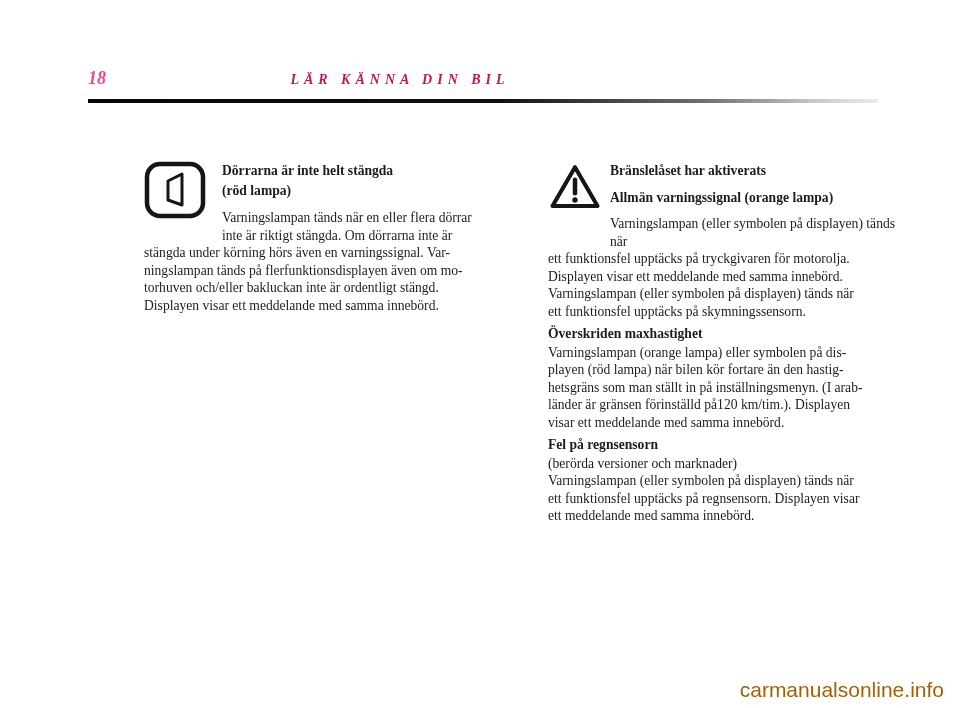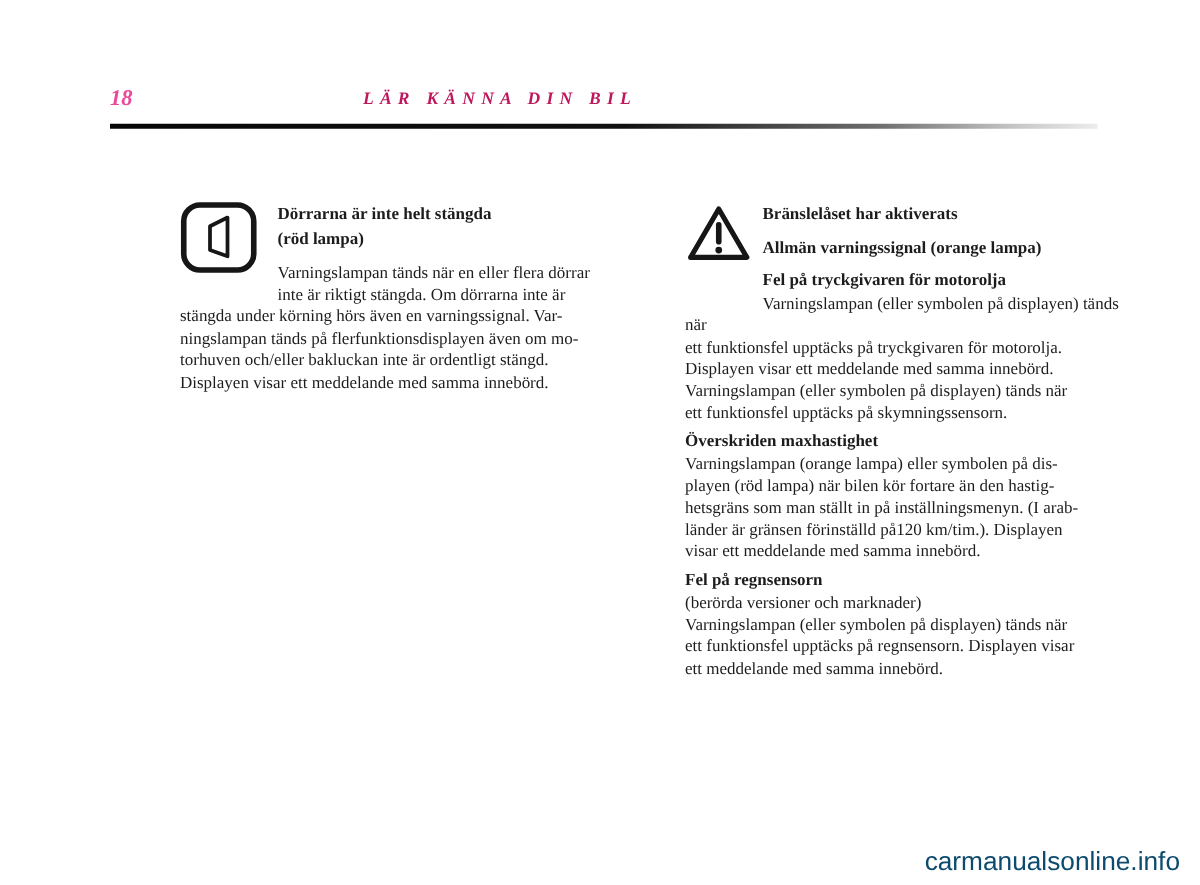--- a/index.html
+++ b/index.html
@@ -29,21 +29,21 @@
   .icon-float{float:left;}
   .icon-float.door{width:66px;height:82px;margin-right:12px;}
   .icon-float.triangle{width:54px;height:86px;margin-right:8px;}
   .heading{font-weight:bold;white-space:pre-line;line-height:20px;margin:0 0 8px 0;}
   .h-line{font-weight:bold;line-height:20px;margin:0 0 7px 0;}
   .body{white-space:pre-line;margin:0;}
   .section-title{font-weight:bold;margin:5px 0 1px 0;}
   .section-subtitle{margin:0;}
   .watermark{
     position:absolute;right:16px;bottom:6px;
-    font-family:"Liberation Sans", sans-serif;font-size:21px;color:#0c4a6e;
+    font-family:"Liberation Sans", sans-serif;font-size:21px;color:#a16207;
   }
   svg{display:block;}
 </style>
 </head>
 <body>
 
 <div class="page">
 
   <div class="pagenum">18</div>
   <div class="header-title">LÄR KÄNNA DIN BIL</div>
@@ -73,21 +73,20 @@
         <svg width="54" height="52" viewBox="0 0 60 56" aria-hidden="true">
           <path d="M30 6 L55 49 L5 49 Z" fill="none" stroke="#161616" stroke-width="4.5" stroke-linejoin="round"></path>
           <line x1="30" y1="20" x2="30" y2="35" stroke="#161616" stroke-width="5" stroke-linecap="round"></line>
           <circle cx="30" cy="42.5" r="3" fill="#161616"></circle>
         </svg>
       </div>
       <div class="h-line">Bränslelåset har aktiverats</div>
       <div class="h-line">Allmän varningssignal (orange lampa)</div>
 
       <div class="section">
-        <div class="section-title">Fel på tryckgivaren för motorolja</div>
         <div class="body">Varningslampan (eller symbolen på displayen) tänds när
 ett funktionsfel upptäcks på tryckgivaren för motorolja.
 Displayen visar ett meddelande med samma innebörd.</div>
       </div>
 
       <div class="section">
         <div class="body">Varningslampan (eller symbolen på displayen) tänds när
 ett funktionsfel upptäcks på skymningssensorn.</div>
       </div>
 

